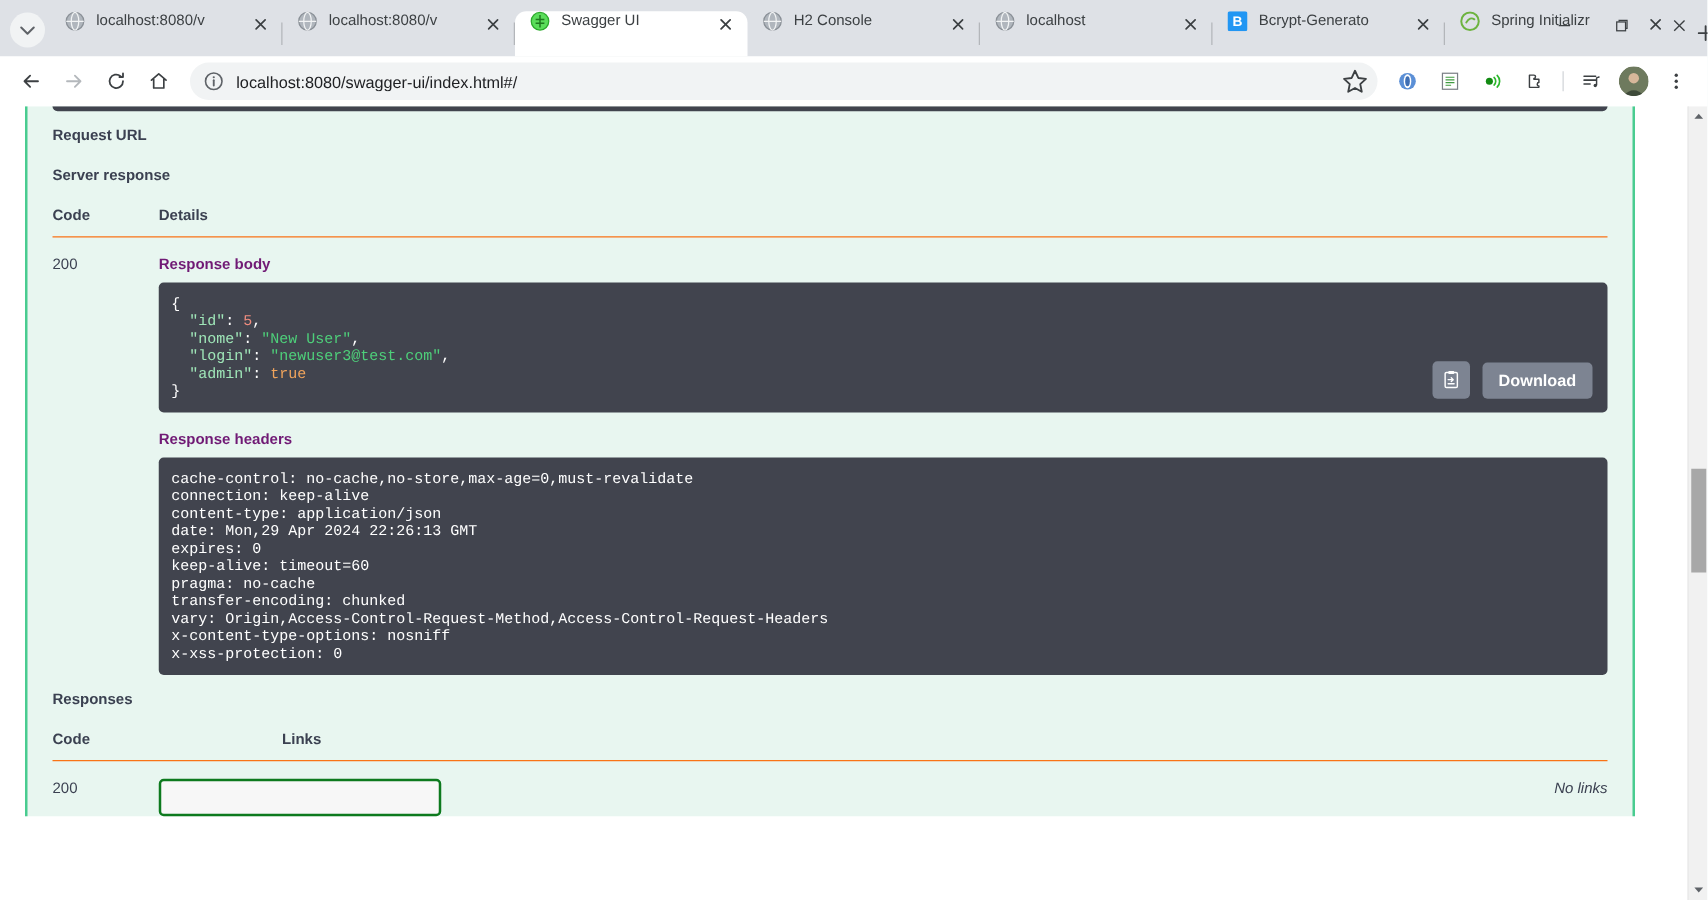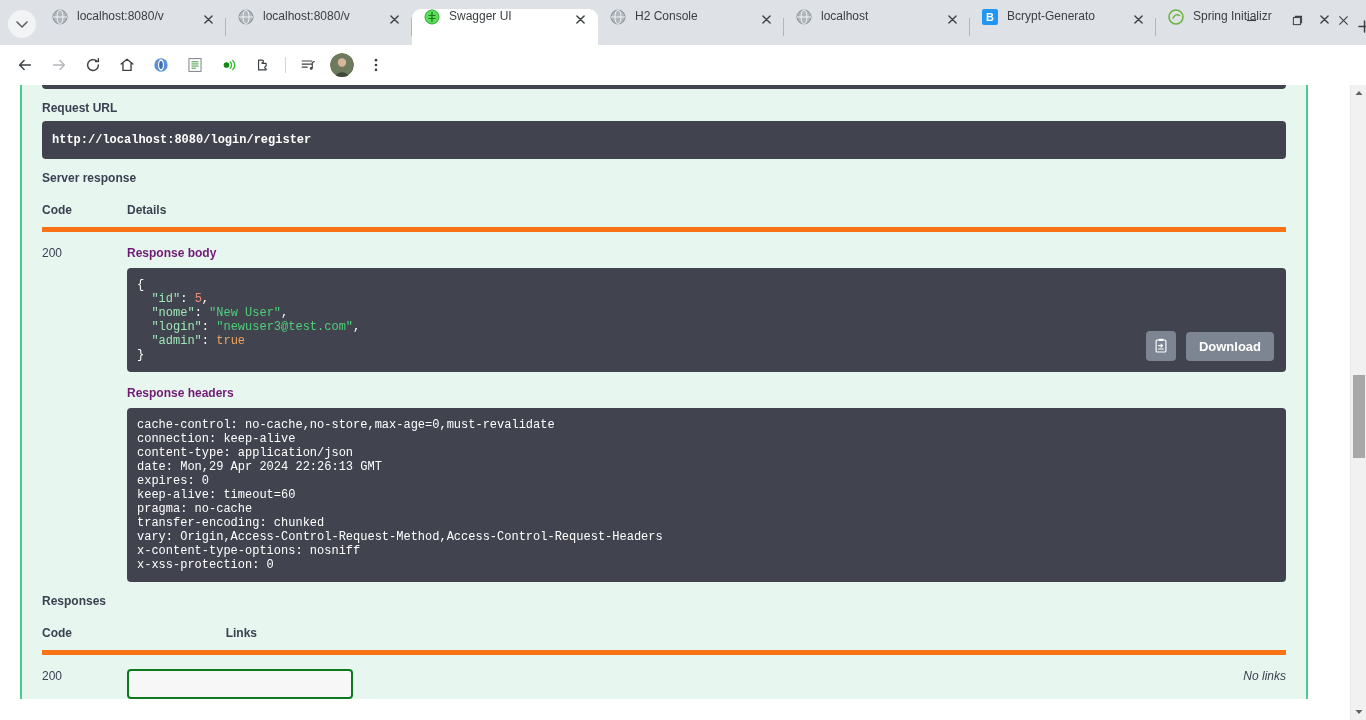--- a/index.html
+++ b/index.html
@@ -221,21 +221,21 @@
     position: relative;
   }
   .req-url { padding: 12px 10px; font-weight: 700; }
 
   .tbl-head {
     display: flex;
     font-size: 12px;
     font-weight: 700;
     color: #3b4151;
     padding: 12px 0 10px 0;
-    border-bottom: 5px solid #f97316;
+    border-bottom: 1px solid #f97316;
   }
   .col-code { width: 85px; flex: 0 0 85px; }
   .col-det  { flex: 1 1 auto; }
   .col-links{ width: 130px; flex: 0 0 130px; text-align: right; }
 
   .tbl-row {
     display: flex;
     padding-top: 14px;
   }
   .row-code {
@@ -518,20 +518,35 @@
         <path d="M16 10 A6 6 0 1 1 13.8 5.4" stroke="#3c4043" stroke-width="1.6" fill="none" stroke-linecap="round"></path>
         <path d="M16 3 V6.2 H12.8" stroke="#3c4043" stroke-width="1.6" fill="none" stroke-linecap="round" stroke-linejoin="round"></path>
       </svg>
     </div>
     <div class="tb-icon nav">
       <svg viewBox="0 0 20 20">
         <path d="M3.5 9 L10 3.5 L16.5 9 M5.5 8.2 V16 H14.5 V8.2" stroke="#3c4043" stroke-width="1.5" fill="none" stroke-linecap="round" stroke-linejoin="round"></path>
       </svg>
     </div>
 
+    <div class="omnibox">
+      <span class="info-ico">
+        <svg viewBox="0 0 18 18">
+          <circle cx="9" cy="9" r="6.6" fill="none" stroke="#5f6368" stroke-width="1.3"></circle>
+          <path d="M9 8.2 V12.4" stroke="#5f6368" stroke-width="1.5" stroke-linecap="round"></path>
+          <circle cx="9" cy="5.8" r="0.85" fill="#5f6368"></circle>
+        </svg>
+      </span>
+      <span class="url" title="Search Google or type a URL">localhost:8080/swagger-ui/index.html#/</span>
+      <span class="star">
+        <svg viewBox="0 0 20 20">
+          <path d="M10 3 L12.2 7.8 L17.3 8.4 L13.5 11.9 L14.5 17 L10 14.5 L5.5 17 L6.5 11.9 L2.7 8.4 L7.8 7.8 Z" fill="none" stroke="#3c4043" stroke-width="1.25" stroke-linejoin="round"></path>
+        </svg>
+      </span>
+    </div>
 
     <div class="tb-icon">
       <svg viewBox="0 0 18 18">
         <circle cx="9" cy="9" r="7.5" fill="#5b8fd6"></circle>
         <ellipse cx="9" cy="9" rx="3.4" ry="6.4" fill="#ffffff"></ellipse>
         <ellipse cx="9" cy="9" rx="2.1" ry="4.6" fill="#3f6fb5"></ellipse>
       </svg>
     </div>
     <div class="tb-icon">
       <svg viewBox="0 0 18 18">
@@ -575,21 +590,20 @@
     </div>
   </div>
 
   <div class="viewport">
     <div class="page">
 
       <div class="opblock">
         <div class="cutbar"></div>
 
         <div class="sec-label">Request URL</div>
-        <div class="codeblock req-url">http://localhost:8080/login/register</div>
 
         <div class="sec-label">Server response</div>
 
         <div class="tbl-head">
           <div class="col-code">Code</div>
           <div class="col-det">Details</div>
         </div>
 
         <div class="tbl-row">
           <div class="row-code">200</div>

